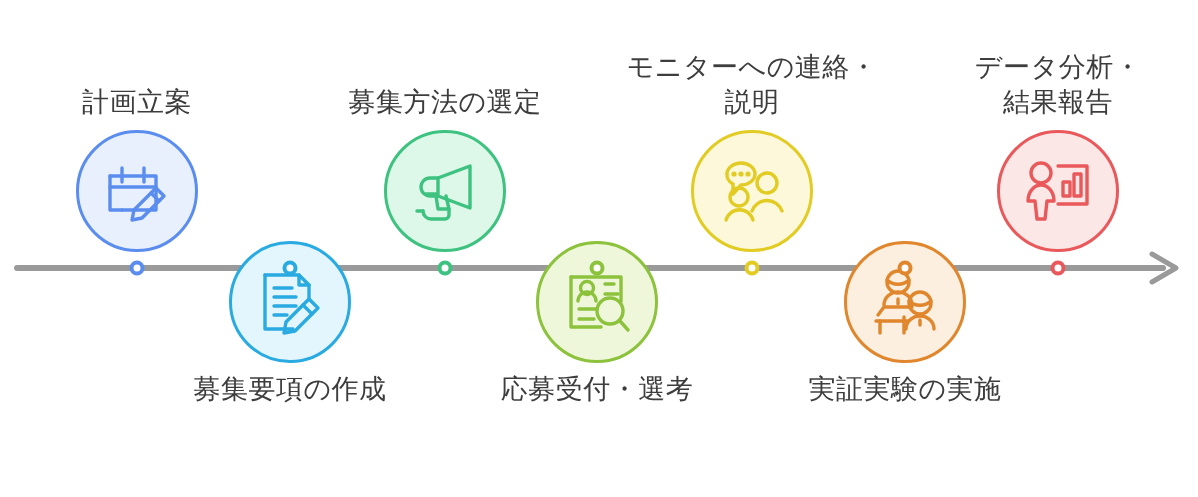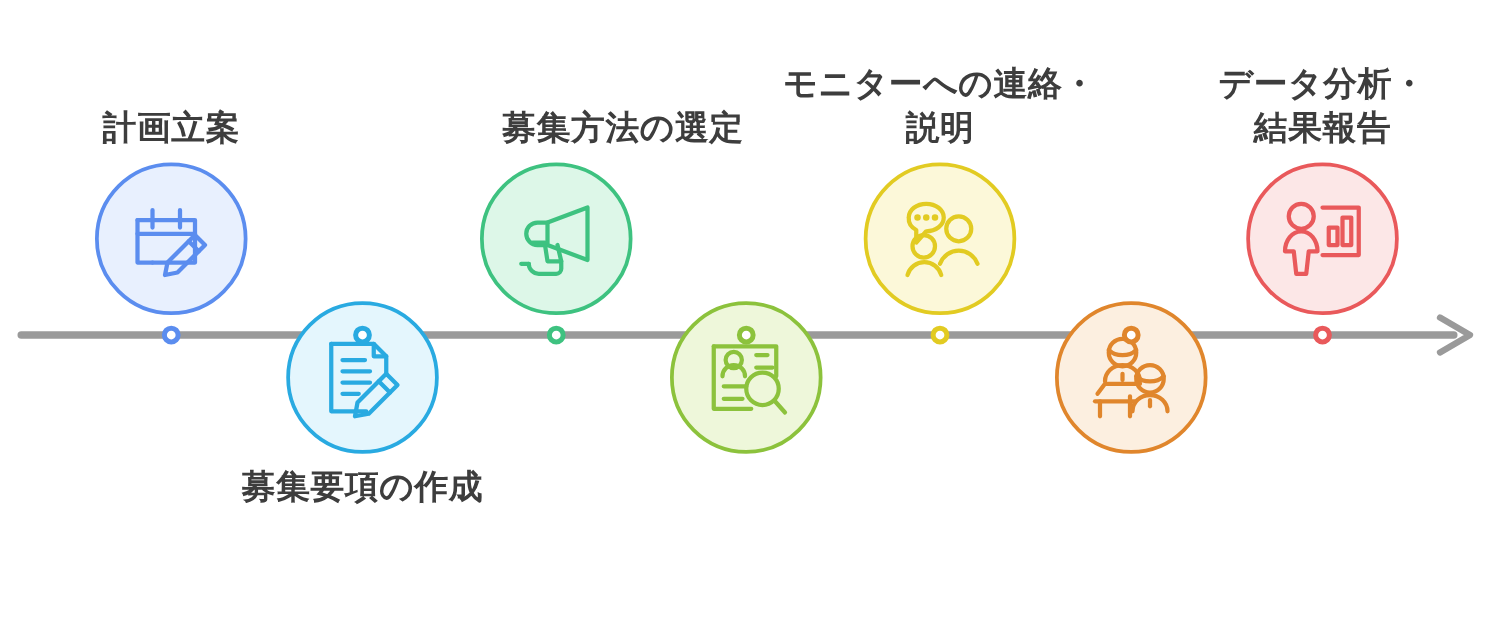--- a/index.html
+++ b/index.html
@@ -27,21 +27,21 @@
     transform:translate(-50%,-50%);top:268px;z-index:4;
   }
 
   
   .step{position:absolute;width:300px;transform:translateX(-50%);text-align:center;}
   .step.top{bottom:245px;}
   .step.bottom{top:241px;}
 
   .label{
     font-size:27px;line-height:1.32;letter-spacing:.5px;
-    color:#3d3d3d;white-space:pre-line;font-weight:bold;
+    color:#3d3d3d;white-space:pre-line;
   }
   .step.top .label{margin-bottom:9px;}
   .step.bottom .label{margin-top:9px;}
 
   .bubble{
     width:122px;height:122px;border-radius:50%;
     box-sizing:border-box;border:3px solid #888;background:#f3f3f3;
     margin:0 auto;display:flex;align-items:center;justify-content:center;
   }
   .bubble svg{display:block;}
@@ -87,21 +87,21 @@
             <path d="M12 10 h34 l10 10 v14" fill="none" stroke="#29aae1" stroke-width="3.4" stroke-linecap="round" stroke-linejoin="round"></path>
             <path d="M12 10 v54 h28" fill="none" stroke="#29aae1" stroke-width="3.4" stroke-linecap="round" stroke-linejoin="round"></path>
             <path d="M46 10 v10 h10" fill="none" stroke="#29aae1" stroke-width="3.4" stroke-linecap="round" stroke-linejoin="round"></path>
             <path d="M21 23 h18 M21 32 h22 M21 41 h22 M21 50 h13" fill="none" stroke="#29aae1" stroke-width="3.4" stroke-linecap="round" stroke-linejoin="round"></path>
             <path d="M56 34 l9 9 -23 23 -11 2 2 -11 z" fill="none" stroke="#29aae1" stroke-width="3.4" stroke-linecap="round" stroke-linejoin="round"></path>
             <path d="M50 40 l9 9" fill="none" stroke="#29aae1" stroke-width="3.4" stroke-linecap="round" stroke-linejoin="round"></path>
           </svg>
         </div>
         <div class="label">募集要項の作成</div>
       </div>
-      <div class="step top" style="left: 445px; text-align: right;">
+      <div class="step top" style="left: 445px;">
         <div class="label">募集方法の選定</div>
         <div class="bubble" style="border-color: rgb(62, 194, 128); background: rgb(221, 247, 232);">
           <svg width="74" height="74" viewBox="0 0 74 74">
             <path d="M62 12 v42 L30 42 v-18 z" fill="none" stroke="#3ec280" stroke-width="3.4" stroke-linecap="round" stroke-linejoin="round"></path>
             <path d="M30 24 h-8 a9 9 0 0 0 0 18 h8" fill="none" stroke="#3ec280" stroke-width="3.4" stroke-linecap="round" stroke-linejoin="round"></path>
             <path d="M28 42 l2 13 h11 l-3 -13" fill="none" stroke="#3ec280" stroke-width="3.4" stroke-linecap="round" stroke-linejoin="round"></path>
             <path d="M18 40 h10" fill="none" stroke="#3ec280" stroke-width="3.4" stroke-linecap="round" stroke-linejoin="round"></path>
             <path d="M41 55 v6 a4 4 0 0 1 -4 4 h-14 a8 8 0 0 1 -8 -8" fill="none" stroke="#3ec280" stroke-width="3.4" stroke-linecap="round" stroke-linejoin="round"></path>
             <path d="M15 57 h-6" fill="none" stroke="#3ec280" stroke-width="3.4" stroke-linecap="round" stroke-linejoin="round"></path>
           </svg>
@@ -113,20 +113,21 @@
             <path d="M11 12 h50 v24" fill="none" stroke="#8cc23c" stroke-width="3.4" stroke-linecap="round" stroke-linejoin="round"></path>
             <path d="M11 12 v50 h30" fill="none" stroke="#8cc23c" stroke-width="3.4" stroke-linecap="round" stroke-linejoin="round"></path>
             <circle cx="27" cy="23" r="6.5" fill="none" stroke="#8cc23c" stroke-width="3.4" stroke-linecap="round" stroke-linejoin="round"></circle>
             <path d="M18 36 a9 9 0 0 1 18 0" fill="none" stroke="#8cc23c" stroke-width="3.4" stroke-linecap="round" stroke-linejoin="round"></path>
             <path d="M45 19 h9 M45 29 h13" fill="none" stroke="#8cc23c" stroke-width="3.4" stroke-linecap="round" stroke-linejoin="round"></path>
             <path d="M19 44 h18 M19 54 h15" fill="none" stroke="#8cc23c" stroke-width="3.4" stroke-linecap="round" stroke-linejoin="round"></path>
             <circle cx="50" cy="46" r="13" fill="none" stroke="#8cc23c" stroke-width="3.4" stroke-linecap="round" stroke-linejoin="round"></circle>
             <path d="M60 56 l8 9" fill="none" stroke="#8cc23c" stroke-width="3.4" stroke-linecap="round" stroke-linejoin="round"></path>
           </svg>
         </div>
+        <div class="label">応募受付・選考</div>
       </div>
       <div class="step top" style="left: 752px;">
         <div class="label">モニターへの連絡・
 説明</div>
         <div class="bubble" style="border-color: rgb(226, 203, 34); background: rgb(252, 248, 217);">
           <svg width="74" height="74" viewBox="0 0 74 74">
             <path d="M12 20 a14 11 0 0 1 28 0 a14 11 0 0 1 -14 11 l-8 9 v-10 a13 11 0 0 1 -6 -10 z" fill="none" stroke="#e2cb22" stroke-width="3.4" stroke-linecap="round" stroke-linejoin="round"></path>
             <circle cx="19" cy="20" r="2.6" fill="#e2cb22" stroke="none"></circle>
             <circle cx="26" cy="20" r="2.6" fill="#e2cb22" stroke="none"></circle>
             <circle cx="33" cy="20" r="2.6" fill="#e2cb22" stroke="none"></circle>
@@ -146,20 +147,21 @@
             <path d="M30 34 v5" fill="none" stroke="#e0862c" stroke-width="3.4" stroke-linecap="round" stroke-linejoin="round"></path>
             <circle cx="52" cy="38" r="11" fill="none" stroke="#e0862c" stroke-width="3.4" stroke-linecap="round" stroke-linejoin="round"></circle>
             <path d="M41 36 a14 11 0 0 0 22 0" fill="none" stroke="#e0862c" stroke-width="3.4" stroke-linecap="round" stroke-linejoin="round"></path>
             <path d="M38 64 a14 13 0 0 1 28 0" fill="none" stroke="#e0862c" stroke-width="3.4" stroke-linecap="round" stroke-linejoin="round"></path>
             <path d="M52 55 v5" fill="none" stroke="#e0862c" stroke-width="3.4" stroke-linecap="round" stroke-linejoin="round"></path>
             <path d="M10 50 l6 -8 h28" fill="none" stroke="#e0862c" stroke-width="3.4" stroke-linecap="round" stroke-linejoin="round"></path>
             <path d="M8 56 h32" fill="none" stroke="#e0862c" stroke-width="3.4" stroke-linecap="round" stroke-linejoin="round"></path>
             <path d="M12 56 v12 M36 52 v16" fill="none" stroke="#e0862c" stroke-width="3.4" stroke-linecap="round" stroke-linejoin="round"></path>
           </svg>
         </div>
+        <div class="label">実証実験の実施</div>
       </div>
       <div class="step top" style="left: 1058px;">
         <div class="label">データ分析・
 結果報告</div>
         <div class="bubble" style="border-color: rgb(233, 89, 91); background: rgb(252, 231, 231);">
           <svg width="74" height="74" viewBox="0 0 74 74">
             <circle cx="20" cy="19" r="10" fill="none" stroke="#e9595b" stroke-width="3.4" stroke-linecap="round" stroke-linejoin="round"></circle>
             <path d="M7 47 a13 16 0 0 1 26 0 h-7 l-2 18 h-8 l-2 -18 z" fill="none" stroke="#e9595b" stroke-width="3.4" stroke-linecap="round" stroke-linejoin="round"></path>
             <path d="M37 12 h29 v38 h-29" fill="none" stroke="#e9595b" stroke-width="3.4" stroke-linecap="round" stroke-linejoin="round"></path>
             <path d="M42 42 v-14 h7 v14 z" fill="none" stroke="#e9595b" stroke-width="3.4" stroke-linecap="round" stroke-linejoin="round"></path>

